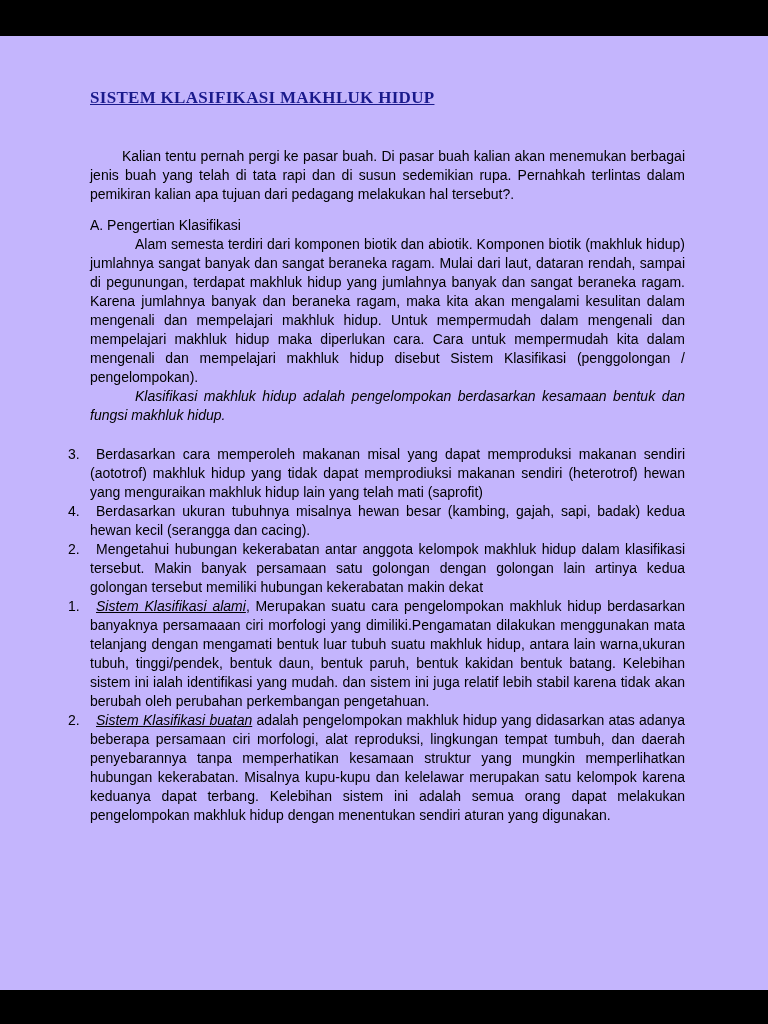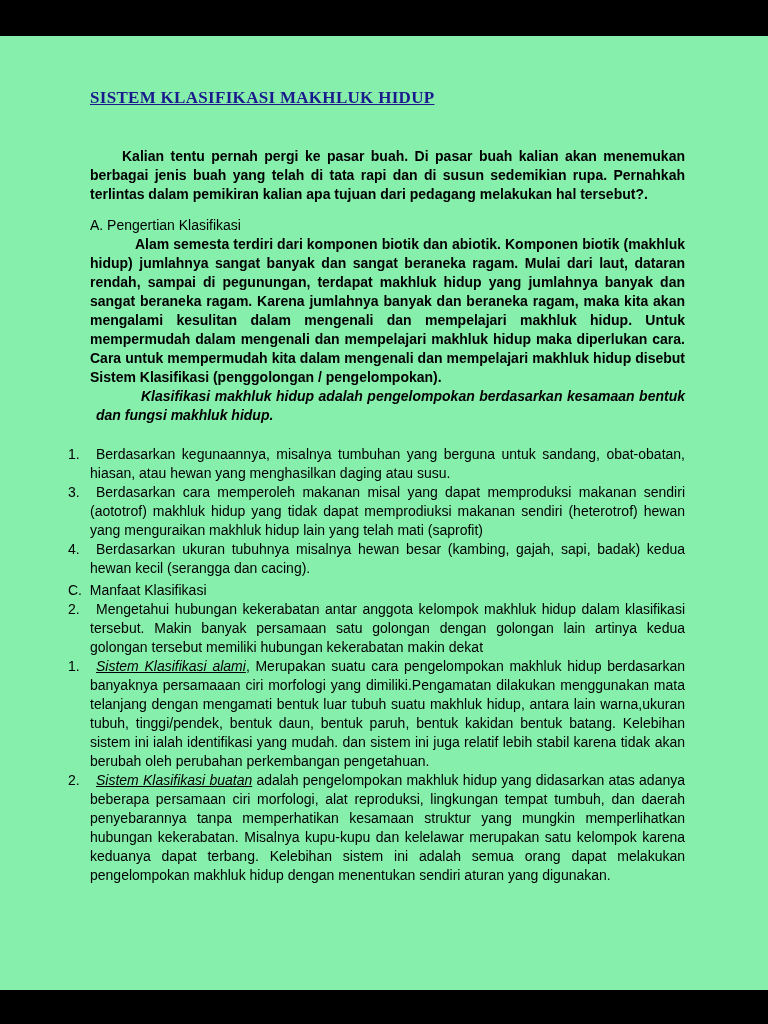--- a/index.html
+++ b/index.html
@@ -14,47 +14,47 @@
     background: #000;
     overflow: hidden;
   }
   .letterbox { width: 100%; background: #000; }
   .letterbox.top { height: 36px; }
   .letterbox.bottom { height: 34px; }
 
   .page {
     width: 768px;
     height: 954px;
-    background: #86efac;
+    background: #c4b5fd;
     overflow: hidden;
   }
   .content {
     padding: 52px 83px 0 90px;
     color: #000000;
     font-size: 14px;
     line-height: 19px;
   }
 
   .doc-title {
     font-family: "Liberation Serif", serif;
     font-size: 17px;
     font-weight: bold;
     letter-spacing: 0.3px;
     color: #1a1a8c;
     text-decoration: underline;
     margin-bottom: 40px;
     white-space: pre-wrap;
   }
 
-  .para { text-align: justify; font-weight: bold; }
+  .para { text-align: justify; }
   .indent-sm { text-indent: 32px; }
   .indent-lg { text-indent: 45px; }
   .intro { margin-bottom: 12px; }
   .italic { font-style: italic; }
-  .gap-after { margin-bottom: 20px; margin-left: 6px; }
+  .gap-after { margin-bottom: 20px; }
   .gap-before-sm { margin-top: 3px; }
 
   .heading {
     font-weight: normal;
     white-space: pre-wrap;
   }
   .outdent { margin-left: -22px; }
 
   .list-item {
     text-align: justify;
@@ -83,26 +83,24 @@
 
       <h1 class="doc-title">SISTEM KLASIFIKASI MAKHLUK HIDUP</h1>
 
       <p class="para indent-sm intro">Kalian tentu pernah pergi ke pasar buah. Di pasar buah kalian akan menemukan berbagai jenis buah yang telah di tata rapi dan di susun sedemikian rupa. Pernahkah terlintas dalam pemikiran kalian apa tujuan dari pedagang melakukan hal tersebut?.</p>
 
       <p class="heading">A. Pengertian Klasifikasi</p>
       <p class="para indent-lg">Alam semesta terdiri dari komponen biotik dan abiotik. Komponen biotik (makhluk hidup) jumlahnya sangat banyak dan sangat beraneka ragam. Mulai dari laut, dataran rendah, sampai di pegunungan, terdapat makhluk hidup yang jumlahnya banyak dan sangat beraneka ragam. Karena jumlahnya banyak dan beraneka ragam, maka kita akan mengalami kesulitan dalam mengenali dan mempelajari makhluk hidup. Untuk mempermudah dalam mengenali dan mempelajari makhluk hidup maka diperlukan cara. Cara untuk mempermudah kita dalam mengenali dan mempelajari makhluk hidup disebut Sistem Klasifikasi (penggolongan / pengelompokan).</p>
       <p class="para indent-lg italic gap-after">Klasifikasi makhluk hidup adalah pengelompokan berdasarkan kesamaan bentuk dan fungsi makhluk hidup.</p>
 
       <div class="list">
-        <p class="list-item"><span class="num">1.</span><span>Berdasarkan kegunaannya, misalnya tumbuhan yang berguna untuk sandang, obat-obatan, hiasan, atau hewan yang menghasilkan daging atau susu.</span></p>
         <p class="list-item"><span class="num">3.</span><span>Berdasarkan cara memperoleh makanan misal yang dapat memproduksi makanan sendiri (aototrof) makhluk hidup yang tidak dapat memprodiuksi makanan sendiri (heterotrof) hewan yang menguraikan makhluk hidup lain yang telah mati (saprofit)</span></p>
         <p class="list-item"><span class="num">4.</span><span>Berdasarkan ukuran tubuhnya misalnya hewan besar (kambing, gajah, sapi, badak) kedua hewan kecil (serangga dan cacing).</span></p>
       </div>
 
-      <p class="heading outdent gap-before-sm">C.  Manfaat Klasifikasi</p>
       <div class="list">
         <p class="list-item"><span class="num">2.</span><span>Mengetahui hubungan kekerabatan antar anggota kelompok makhluk hidup dalam klasifikasi tersebut. Makin banyak persamaan satu golongan dengan golongan lain artinya kedua golongan tersebut memiliki hubungan kekerabatan makin dekat</span></p>
       </div>
 
       <div class="list">
         <p class="list-item"><span class="num">1.</span><span class="lead">Sistem Klasifikasi alami</span><span>, Merupakan suatu cara pengelompokan makhluk hidup berdasarkan banyaknya persamaaan ciri morfologi yang dimiliki.Pengamatan dilakukan menggunakan mata telanjang dengan mengamati bentuk luar tubuh suatu makhluk hidup, antara lain warna,ukuran tubuh, tinggi/pendek, bentuk daun, bentuk paruh, bentuk kakidan bentuk batang. Kelebihan sistem ini ialah identifikasi yang mudah. dan sistem ini juga relatif lebih stabil karena tidak akan berubah oleh perubahan perkembangan pengetahuan.</span></p>
         <p class="list-item"><span class="num">2.</span><span class="lead">Sistem Klasifikasi buatan</span><span> adalah pengelompokan makhluk hidup yang didasarkan atas adanya beberapa persamaan ciri morfologi, alat reproduksi, lingkungan tempat tumbuh, dan daerah penyebarannya tanpa memperhatikan kesamaan struktur yang mungkin memperlihatkan hubungan kekerabatan. Misalnya kupu-kupu dan kelelawar merupakan satu kelompok karena keduanya dapat terbang. Kelebihan sistem ini adalah semua orang dapat melakukan pengelompokan makhluk hidup dengan menentukan sendiri aturan yang digunakan.</span></p>
 
       </div>
 

